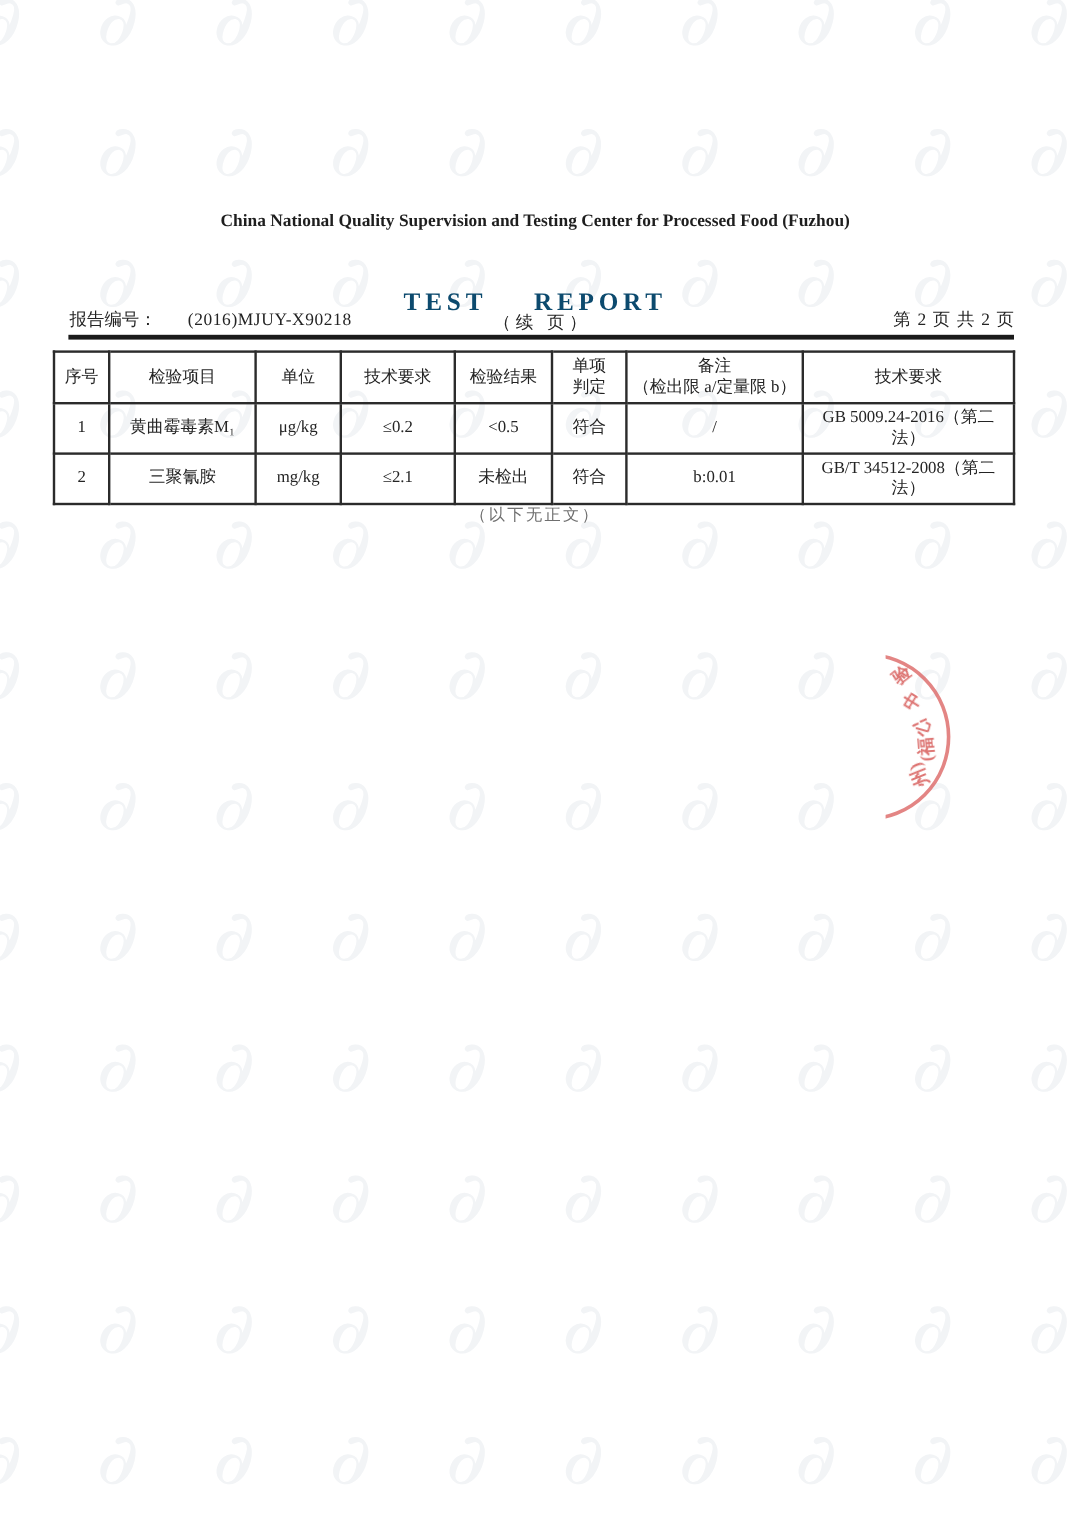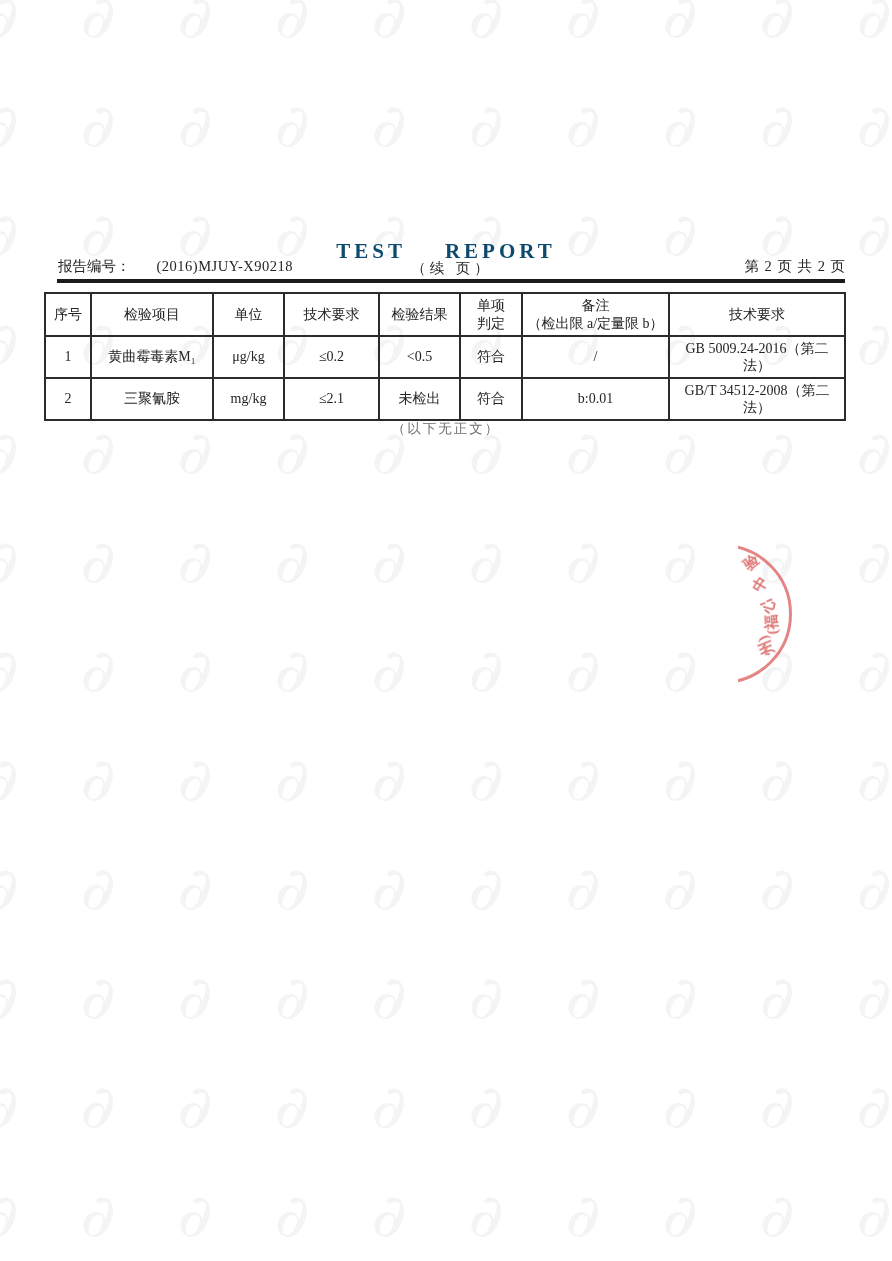--- a/index.html
+++ b/index.html
@@ -217,20 +217,21 @@
       <span class="wm-glyph" style="left: 180px; top: 1179px;">∂</span>
       <span class="wm-glyph" style="left: 277px; top: 1179px;">∂</span>
       <span class="wm-glyph" style="left: 374px; top: 1179px;">∂</span>
       <span class="wm-glyph" style="left: 471px; top: 1179px;">∂</span>
       <span class="wm-glyph" style="left: 568px; top: 1179px;">∂</span>
       <span class="wm-glyph" style="left: 665px; top: 1179px;">∂</span>
       <span class="wm-glyph" style="left: 762px; top: 1179px;">∂</span>
       <span class="wm-glyph" style="left: 859px; top: 1179px;">∂</span>
     </div>
 
+  <div class="org-en">China National Quality Supervision and Testing Center for Processed Food (Fuzhou)</div>
   <div class="title-en">TEST REPORT</div>
 
   <div class="info-row">
     <span class="info-left">
       <span>报告编号：</span><span class="num">(2016)MJUY-X90218</span>
     </span>
     <span class="info-center">（续 页）</span>
     <span class="info-right">第 2 页  共 2 页</span>
   </div>
 

